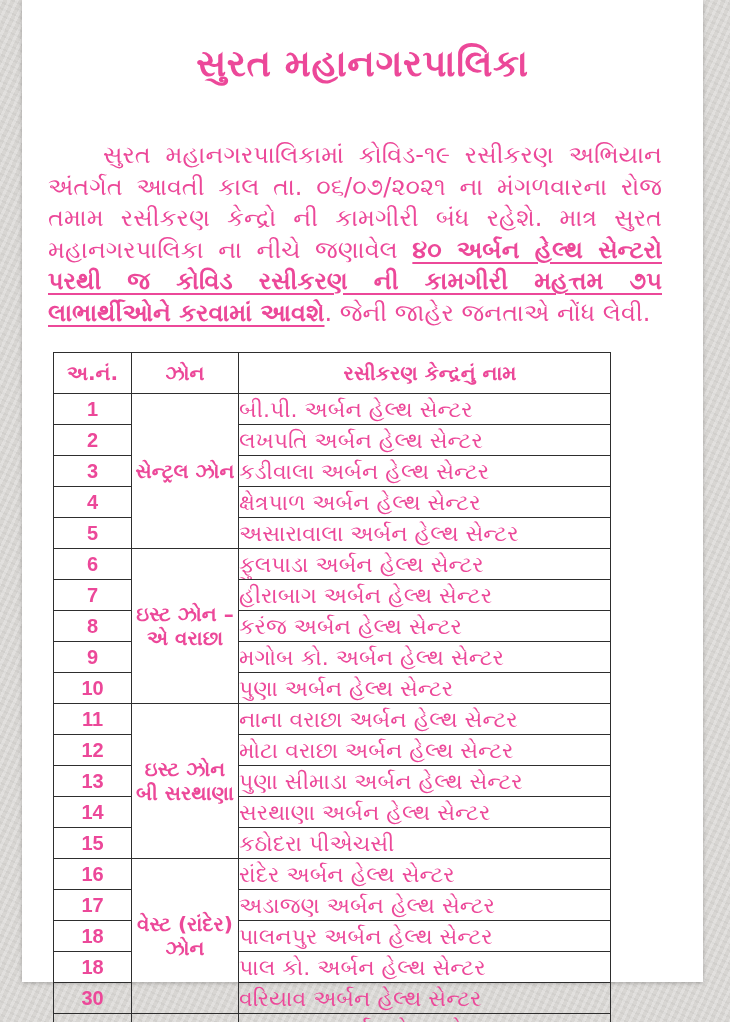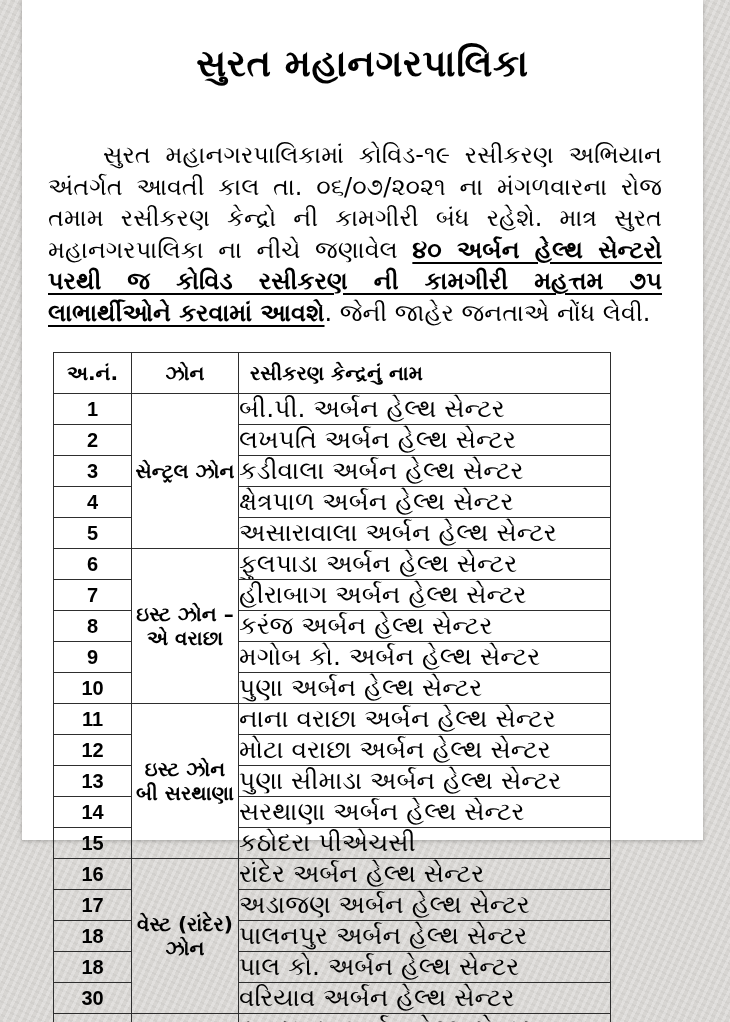--- a/index.html
+++ b/index.html
@@ -9,24 +9,24 @@
     background:#cfcdcb;
   }
   .stage {
     position:relative; width:730px; height:1022px; overflow:hidden;
     background:
       repeating-linear-gradient(115deg, rgba(255,255,255,.25) 0 3px, rgba(0,0,0,0) 3px 7px),
       repeating-linear-gradient(25deg, rgba(0,0,0,.03) 0 2px, rgba(0,0,0,0) 2px 6px),
       #d8d6d3;
   }
   .page {
-    position:absolute; left:22px; top:0; width:681px; height:840px;
+    position:absolute; left:22px; top:0; width:681px; height:982px;
     background:#ffffff;
     box-shadow:0 1px 4px rgba(0,0,0,.25);
-    color:#000000;
+    color:#ec4899;
   }
   .title {
     margin-top:42px;
     text-align:center;
     font-size:37px; line-height:44px;
     font-weight:bold;
     letter-spacing:.5px;
   }
   .para {
     margin:54px auto 0 26px;
@@ -55,36 +55,36 @@
   }
   table.centers col.c-no   { width:78px; }
   table.centers col.c-zone { width:107px; }
   table.centers col.c-name { width:372px; }
   tr.hdr th {
     height:40px;
     font-size:20px; font-weight:bold;
     vertical-align:middle;
   }
   tr.hdr th.h-no, tr.hdr th.h-zone { text-align:center; }
-  tr.hdr th.h-name { text-align:left; padding-left:11px;margin-left:21px; }
+  tr.hdr th.h-name { text-align:center; padding-left:11px;margin-left:21px; }
   tr.row { height:31px; }
   td.no {
     text-align:center; vertical-align:middle;
     font-family:"Liberation Sans", sans-serif;
     font-size:20px; font-weight:bold;
   }
   td.zone {
     text-align:center; vertical-align:middle;
     font-size:20px; line-height:24px;
     font-weight:bold;
     padding:0 4px;
   }
   td.name {
     text-align:left; vertical-align:middle;
-    font-size:25px;
+    font-size:22px;
     padding-left:11px;
     white-space:nowrap;
   }
 </style>
 </head>
 <body>
 
 <div class="stage">
   <div class="page">
 

